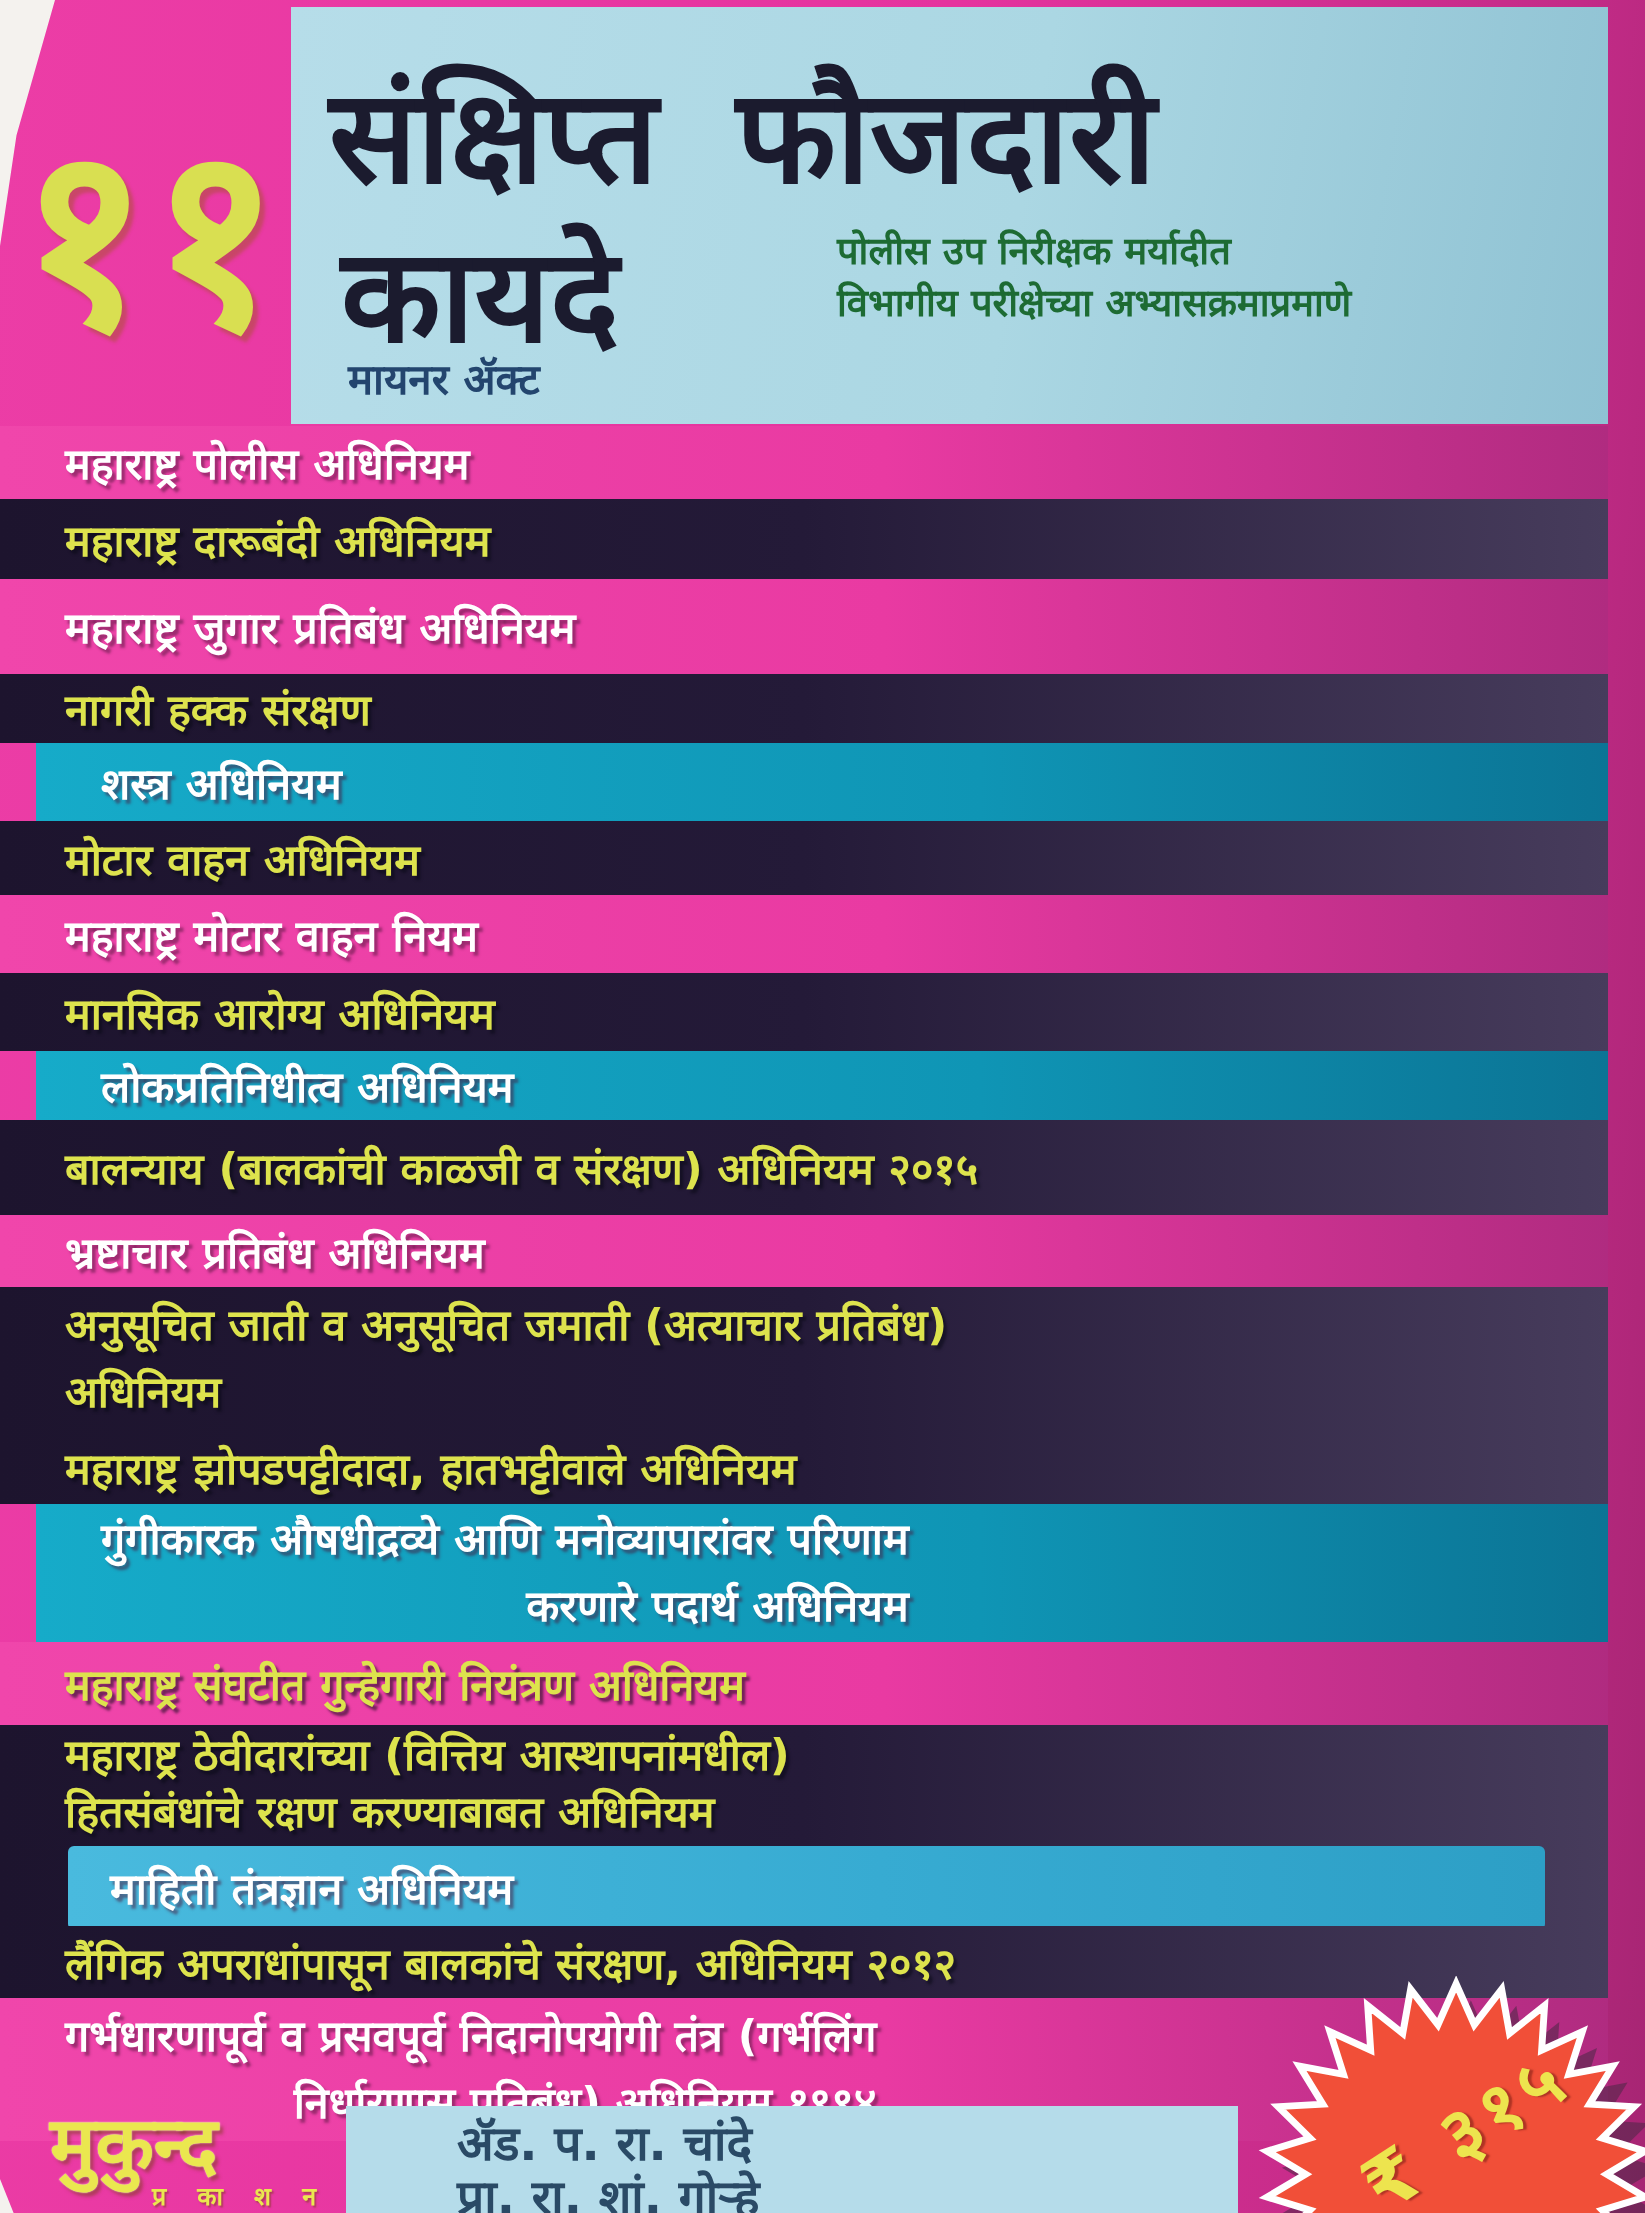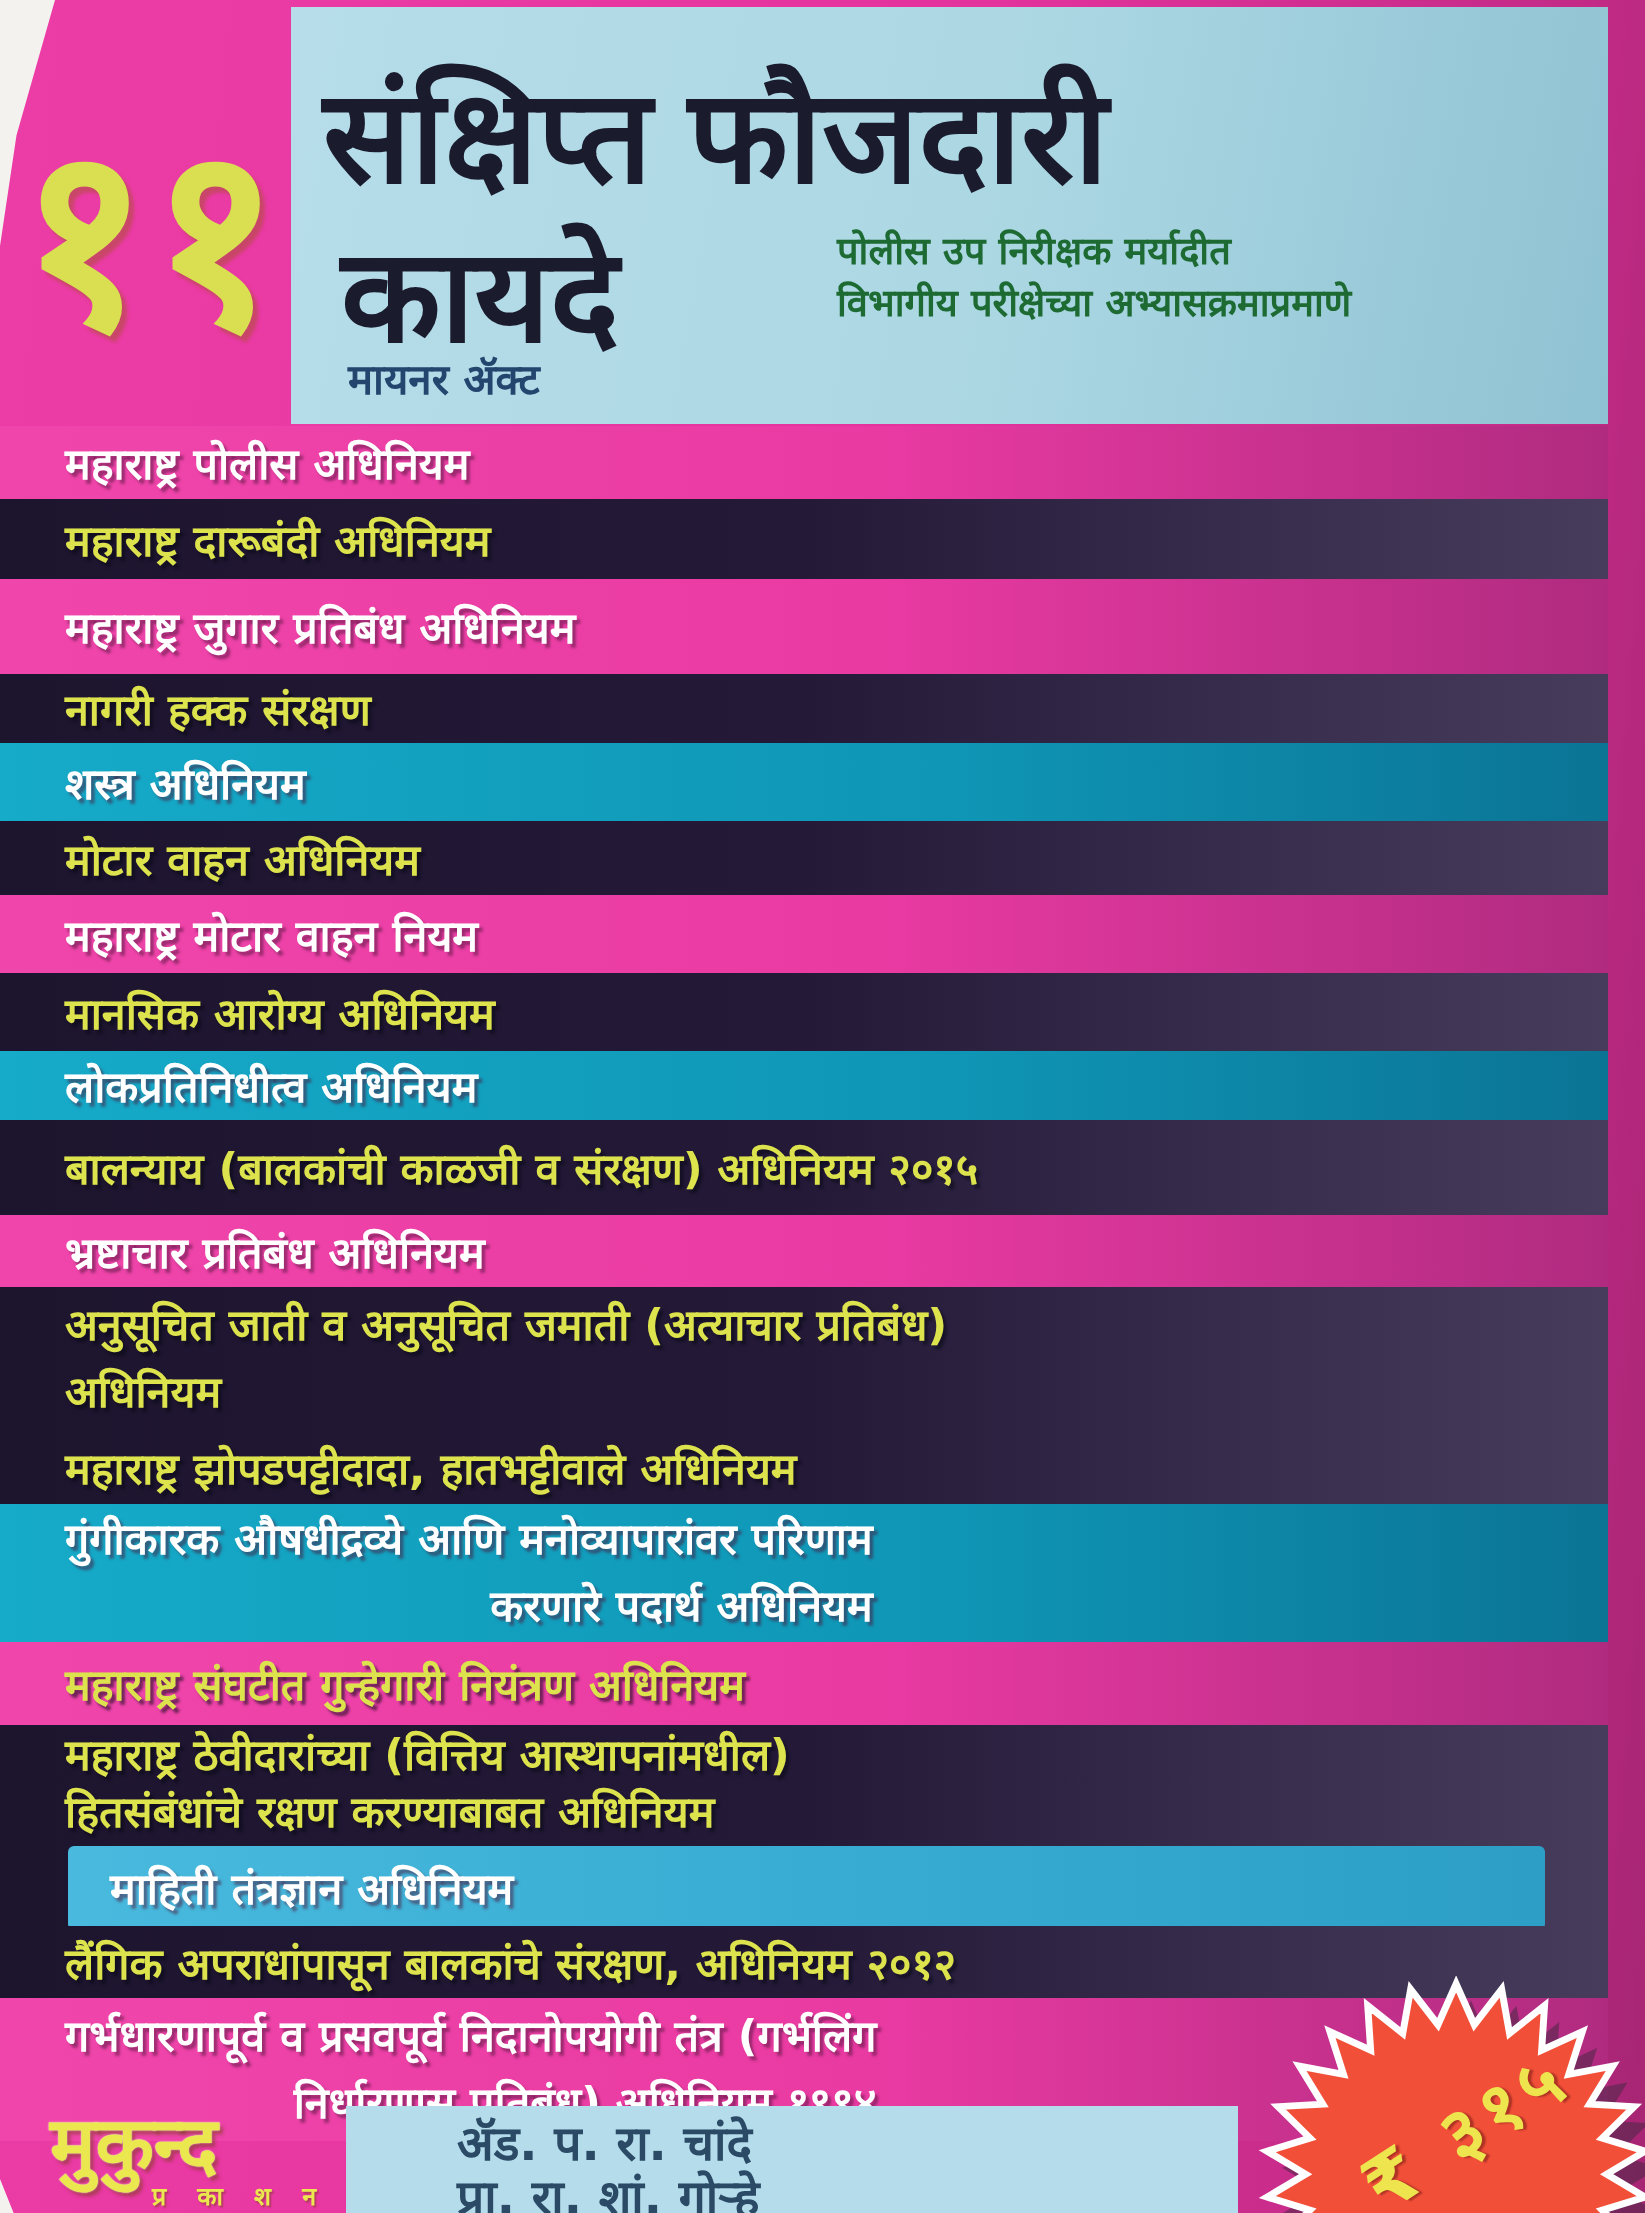--- a/index.html
+++ b/index.html
@@ -20,22 +20,22 @@
   .header-panel{
     position:absolute; left:291px; top:7px; width:1317px; height:417px;
     background:linear-gradient(100deg,#b6dde9 0%,#abd7e3 55%,#8fc2d3 100%);
   }
   .chapter-number{
     position:absolute; left:7px; top:106px; width:285px; text-align:center;
     font-size:252px; line-height:1.05; font-weight:bold; color:#d9df51;
     text-shadow:5.2px 6px 3.5px rgba(160,85,30,.45);
   }
   .title-line1{
-    position:absolute; left:32px; top:36px; width:1237px;
-    font-family:Liberation Sans, sans-serif; font-weight:bold; font-size:130px;
+    position:absolute; left:38px; top:36px; width:1237px;
+    font-family:Liberation Mono, monospace; font-weight:bold; font-size:130px;
     color:#1b1b2e; white-space:nowrap;
   }
   .title-line2{
     position:absolute; left:50px; top:195px;
     font-family:"DejaVu Serif",serif; font-weight:bold; font-size:130px;
     color:#1b1b2e; white-space:nowrap;
   }
   .subtitle{
     position:absolute; left:546px; top:218px; width:761px;
     font-size:38px; font-weight:bold; color:#1d6b33; line-height:52px;
@@ -46,21 +46,21 @@
     font-size:42px; font-weight:bold; color:#23456e;
   }
   
   .bars{position:absolute; left:0; top:426px; width:1608px;}
   .bar{display:flex; align-items:center; padding-left:65px; box-sizing:border-box;}
   .bar-text{white-space:pre-line; font-weight:bold; font-size:43px;}
   .t-white{color:#ffffff; text-shadow:3.5px 3.5px 2.6px rgba(75,20,55,.5);text-align:right;}
   .t-yellow{color:#dde34d; text-shadow:3.5px 3.5px 2.6px rgba(10,10,22,.55);}
   .bg-pink{background:linear-gradient(90deg,#f046ab 0%,#e93aa2 55%,#b02b80 100%);}
   .bg-navy{background:linear-gradient(90deg,#1d142e 0%,#241a38 50%,#473c5c 100%);}
-  .bg-teal{background:linear-gradient(90deg,#16abc9 0%,#0f95b5 60%,#0b7495 100%);}
+  .bg-teal{background:linear-gradient(90deg,#16abc9 0%,#0f95b5 60%,#0b7495 100%);margin-left:36px;}
   .h84{height:73px}.h93{height:80px}.h87{height:95px}.h80{height:69px}
   .h90{height:78px}.h86{height:74px}.h83{height:72px}.h167{height:144px}
   .h160{height:138px}.h96{height:83px}.h135{height:117px}.h97{height:84px}
   .h165{height:143px}
   .two .bar-text{line-height:67px;}
   .row16 .bar-text{line-height:57px;}
   .navy-wrap{padding:3.5px 63px 3.5px 68px; box-sizing:border-box;}
   .inset-bar{
     height:84px; border-radius:6px; display:flex; align-items:center; padding-left:42px;
     background:linear-gradient(90deg,#49bade 0%,#37abd2 55%,#2d9fc6 100%);

